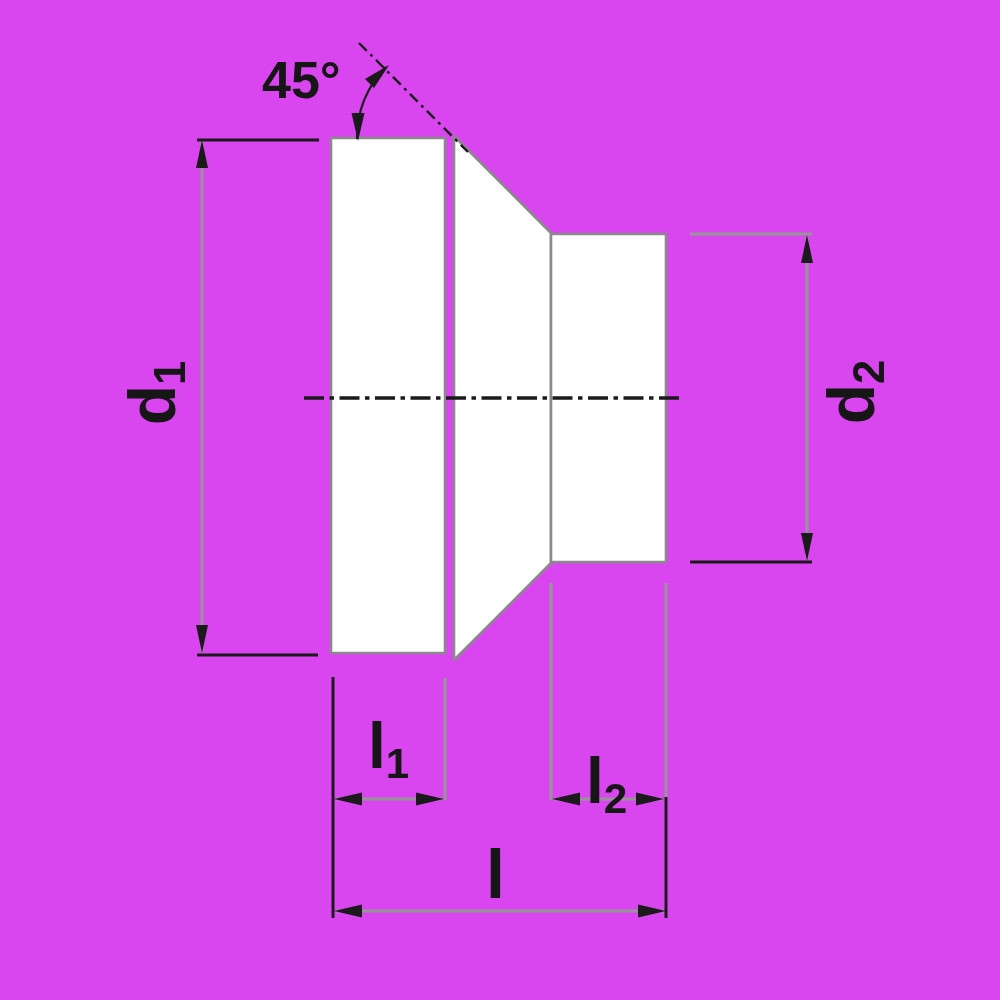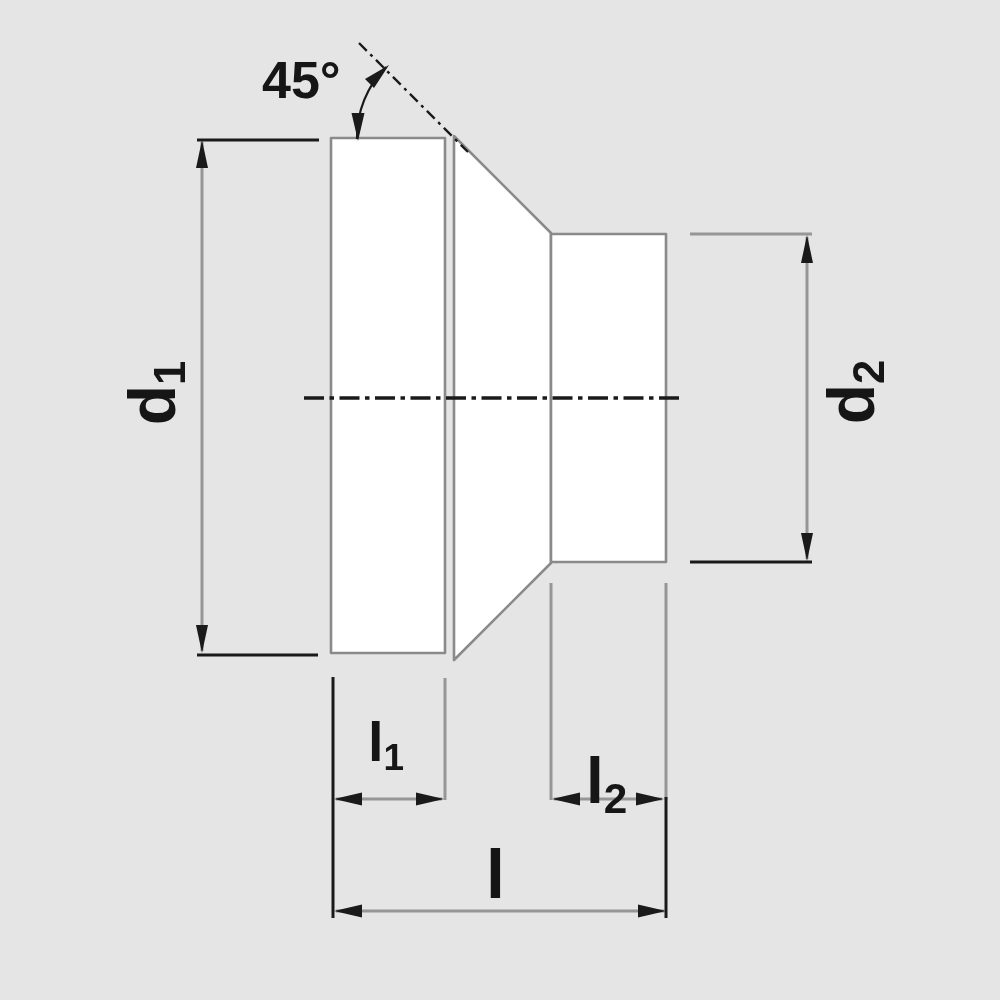--- a/index.html
+++ b/index.html
@@ -4,21 +4,21 @@
 <style>
   html, body {
     margin: 0;
     padding: 0;
     background: #ffffff;
   }
   #canvas {
     position: relative;
     width: 1000px;
     height: 1000px;
-    background: #e5e5e5;
+    background: #d946ef;
     overflow: hidden;
     font-family: "Liberation Sans", sans-serif;
   }
   #drawing-svg {
     position: absolute;
     left: 0;
     top: 0;
   }
   .label {
     position: absolute;
@@ -53,21 +53,21 @@
     font-size: 66px;
   }
   #label-angle {
     left: 262px;
     top: 54px;
     font-size: 52px;
   }
   #label-l1 {
     left: 368px;
     top: 714px;
-    font-size: 56px;
+    font-size: 64px;
   }
   #label-l2 {
     left: 586px;
     top: 714px;
     font-size: 64px;
     margin-top: 35px;
   }
   #label-l {
     left: 486px;
     top: 840px;

